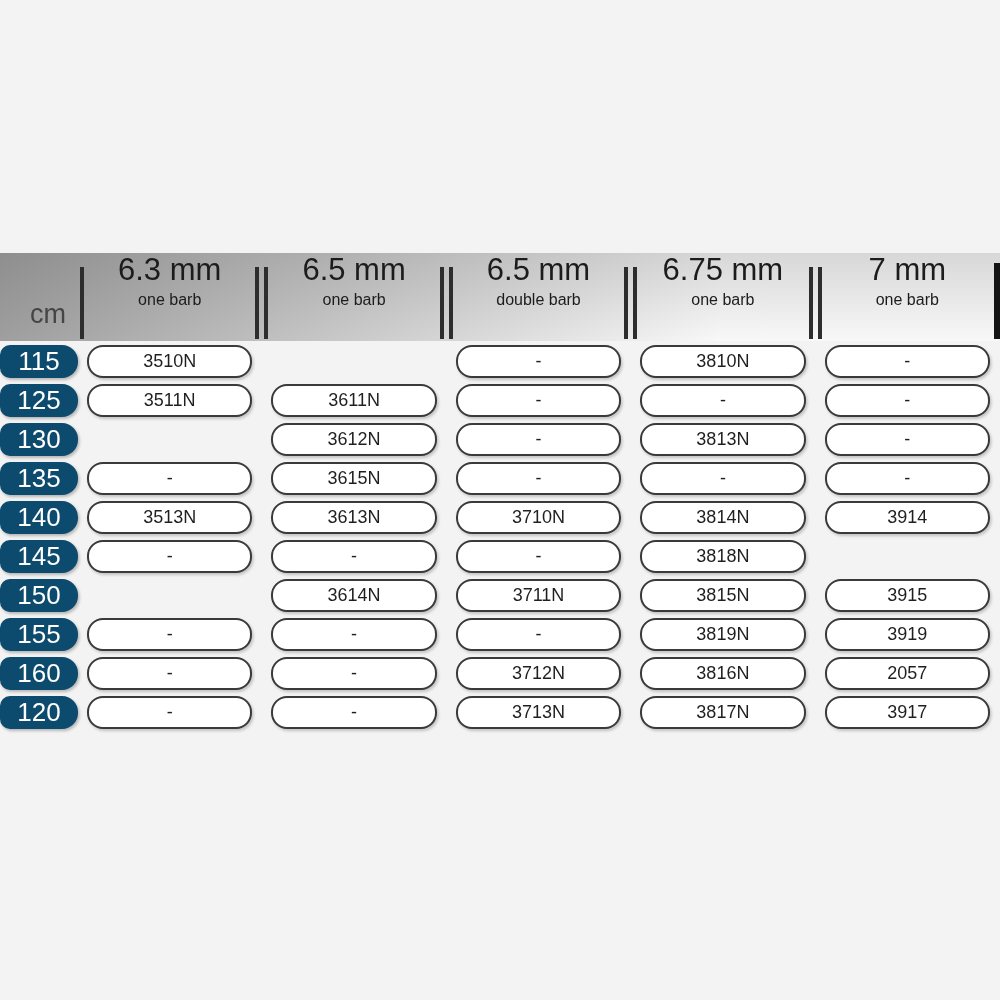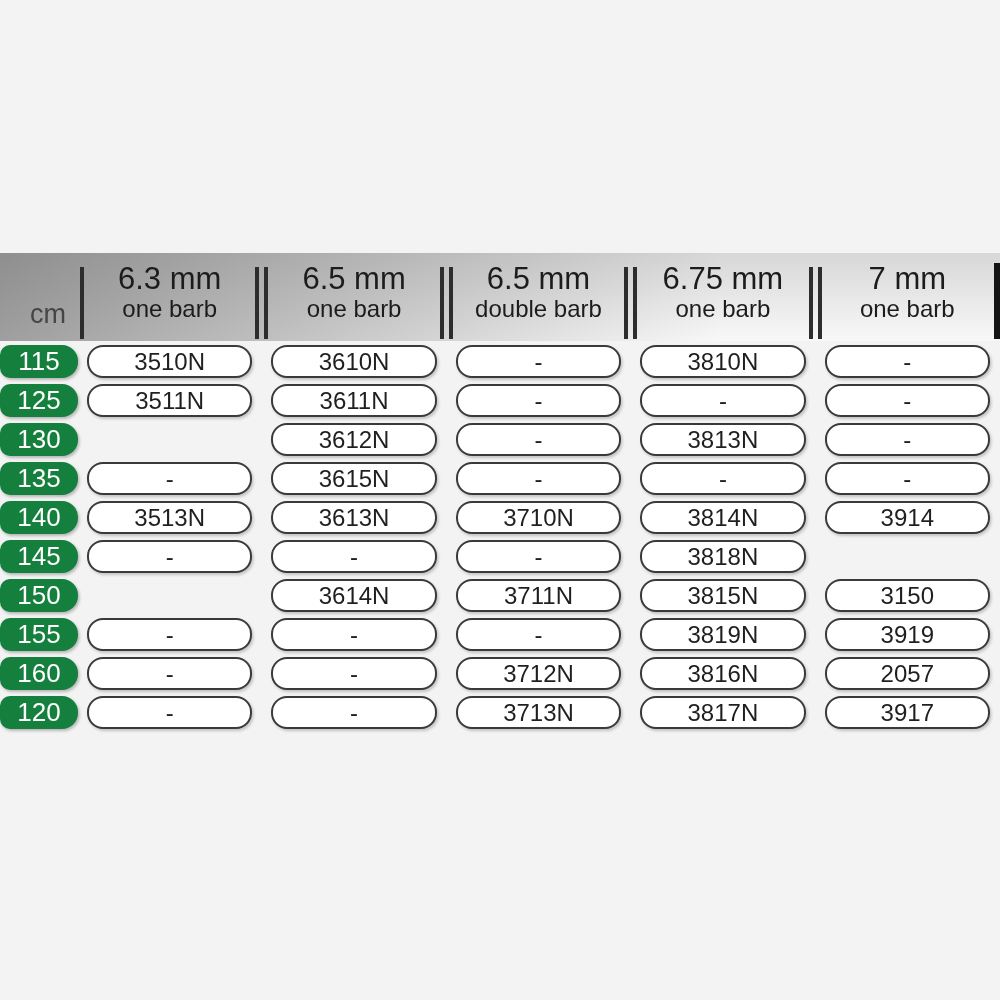--- a/index.html
+++ b/index.html
@@ -27,25 +27,25 @@
   .cm-cell{
     display:flex;align-items:flex-end;
     padding:0 16px 13px 30px;
     color:#454545;
     font-size:27px;
     line-height:1;
   }
   .hcol{
     display:flex;flex-direction:column;
     align-items:center;justify-content:flex-start;
-    padding-top:9px;
+    padding-top:0;
     color:#1c1c1c;
   }
   .hcol .size{font-size:31px;line-height:34px;}
-  .hcol .barb{font-size:24px;line-height:26px;}
+  .hcol .barb{font-size:16px;line-height:26px;}
   .vbar{
     align-self:end;
     height:72px;
     margin-bottom:2px;
     background:#2d2d2d;
   }
   .vbar.single{width:4px;}
   .dbar{
     align-self:end;
     height:72px;
@@ -68,38 +68,38 @@
     padding-top:4px;
   }
   .row{
     display:grid;
     grid-template-columns:80px 4px 1fr 13px 1fr 13px 1fr 13px 1fr 13px 1fr 7px;
     height:33px;
   }
   .rlabel{
     grid-column:1;
     width:78px;height:33px;
-    background:#15803d;
+    background:#0c4a6e;
     color:#ffffff;
     border-radius:10px 16px 16px 10px;
     display:flex;align-items:center;justify-content:center;
     font-size:26px;
     box-shadow:1.5px 2px 3px rgba(0,0,0,0.25);
   }
   .c1{grid-column:3;} .c2{grid-column:5;} .c3{grid-column:7;}
   .c4{grid-column:9;} .c5{grid-column:11;}
   .pill{
     margin:0 3px;
     height:33px;
     background:#ffffff;
     border:2.5px solid #3a3a3a;
     border-radius:16px;
     box-sizing:border-box;
     display:flex;align-items:center;justify-content:center;
-    font-size:24px;
+    font-size:18px;
     color:#1f1f1f;
     box-shadow:1.5px 2px 3px rgba(0,0,0,0.20);
   }
 </style>
 </head>
 <body>
 
 <div class="chart">
 
   <div class="header">
@@ -142,21 +142,20 @@
       <div class="barb">one barb</div>
     </div>
     <div class="vbar rightbar"></div>
   </div>
 
   <div class="rows">
 
     <div class="row">
       <div class="rlabel">115</div>
       <div class="pill c1">3510N</div>
-      <div class="pill c2">3610N</div>
       <div class="pill c3">-</div>
       <div class="pill c4">3810N</div>
       <div class="pill c5">-</div>
     </div>
 
     <div class="row">
       <div class="rlabel">125</div>
       <div class="pill c1">3511N</div>
       <div class="pill c2">3611N</div>
       <div class="pill c3">-</div>
@@ -196,21 +195,21 @@
       <div class="pill c2">-</div>
       <div class="pill c3">-</div>
       <div class="pill c4">3818N</div>
     </div>
 
     <div class="row">
       <div class="rlabel">150</div>
       <div class="pill c2">3614N</div>
       <div class="pill c3">3711N</div>
       <div class="pill c4">3815N</div>
-      <div class="pill c5">3150</div>
+      <div class="pill c5">3915</div>
     </div>
 
     <div class="row">
       <div class="rlabel">155</div>
       <div class="pill c1">-</div>
       <div class="pill c2">-</div>
       <div class="pill c3">-</div>
       <div class="pill c4">3819N</div>
       <div class="pill c5">3919</div>
     </div>

